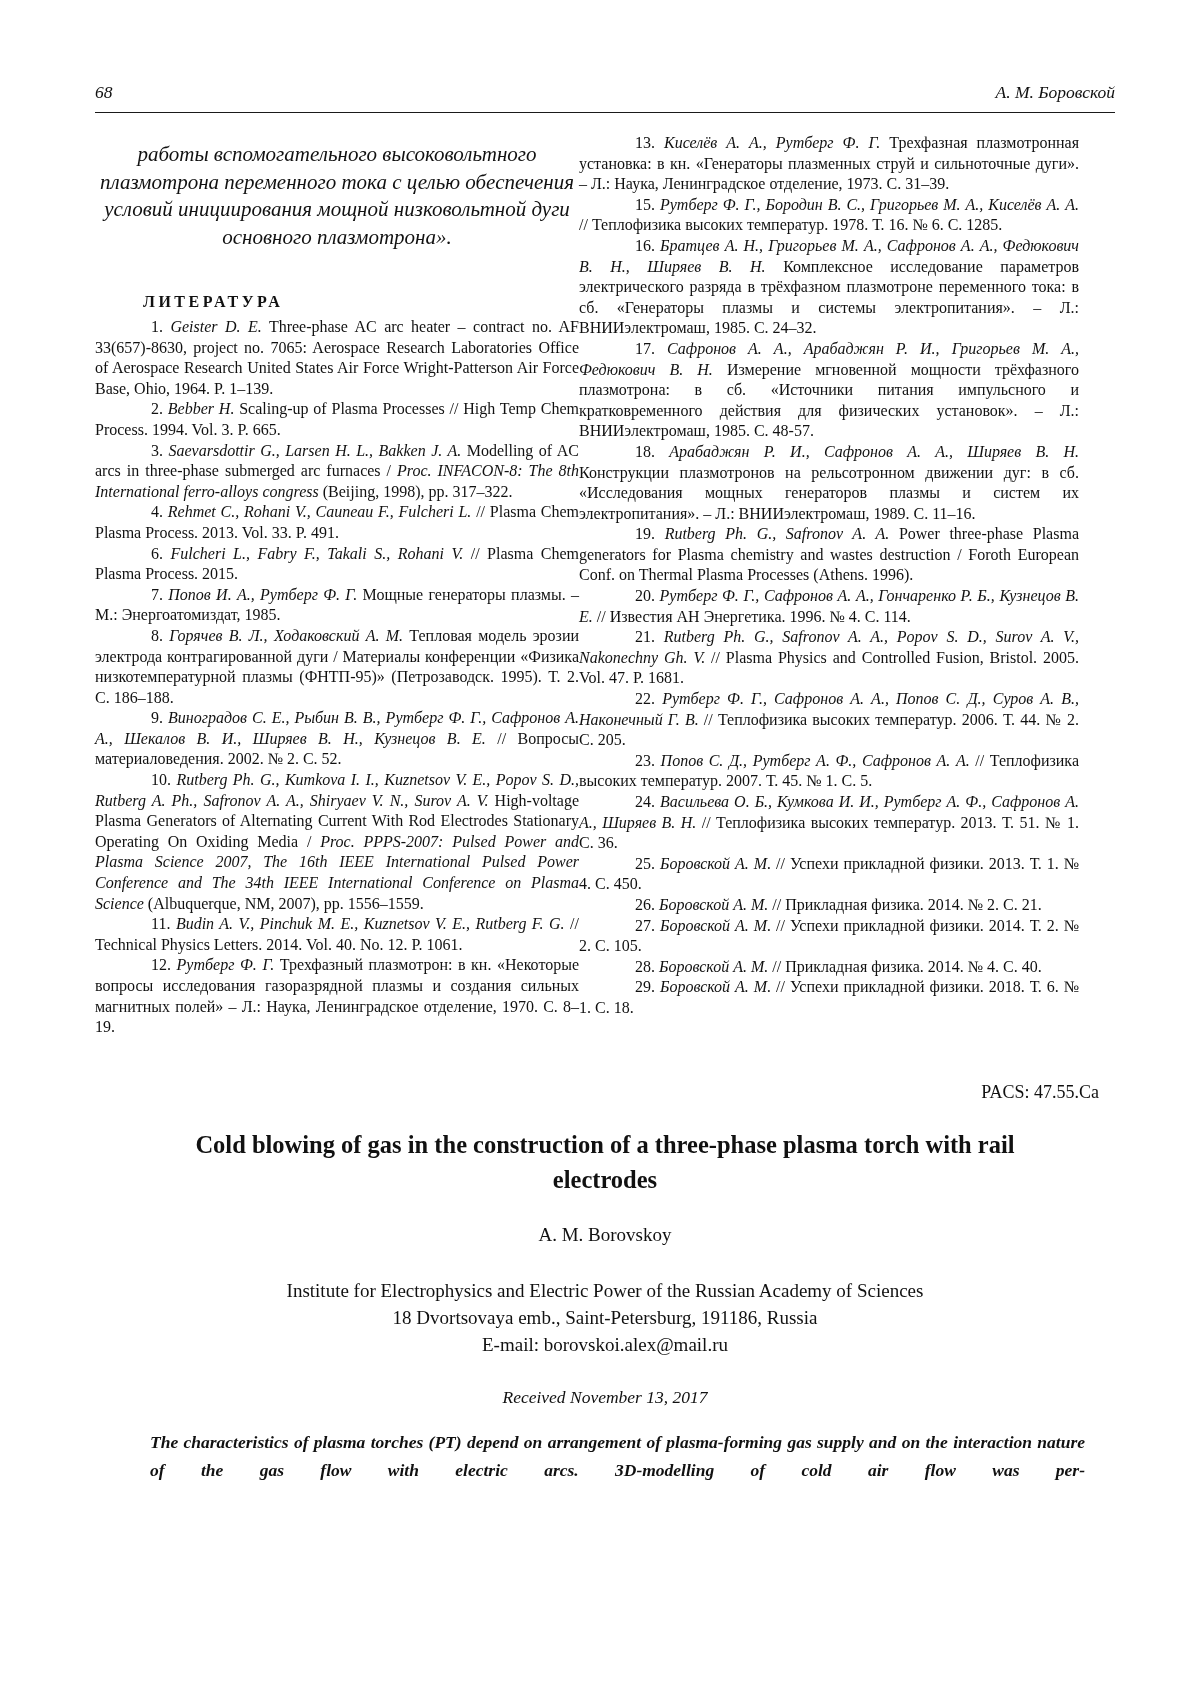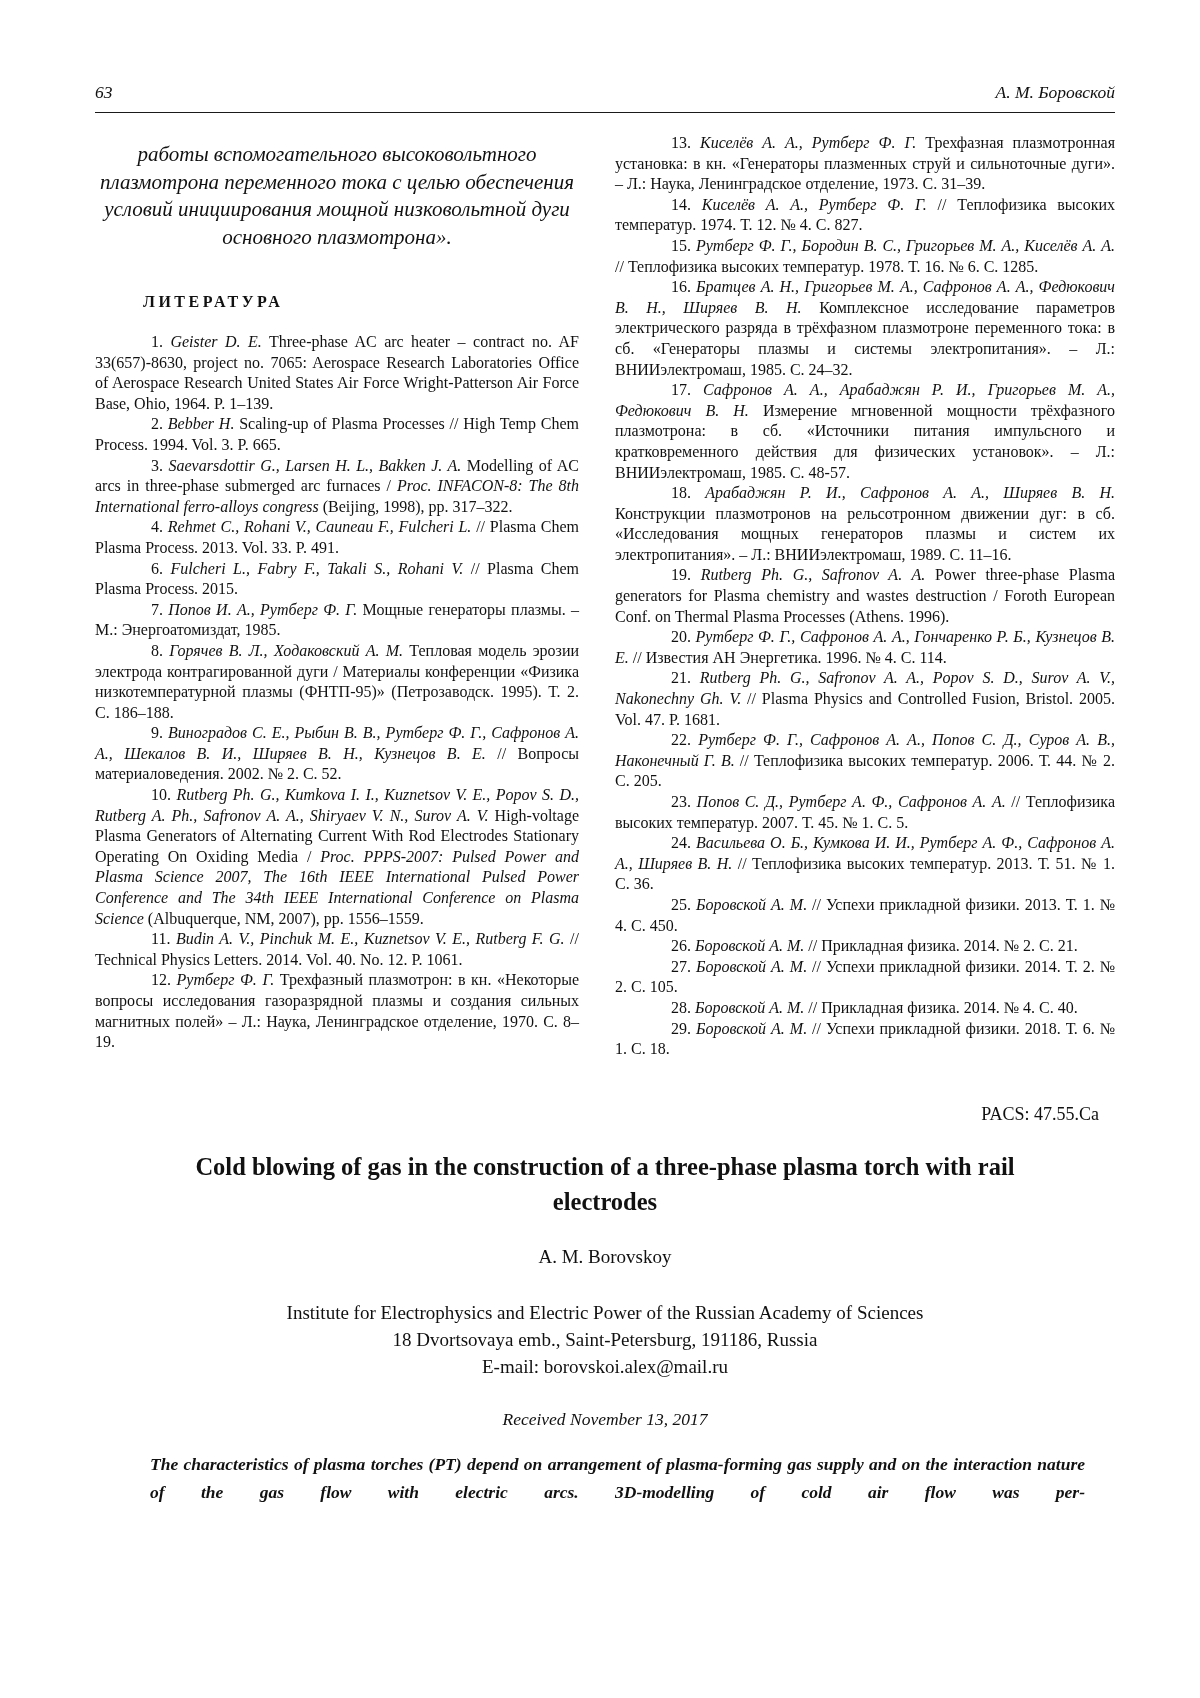--- a/index.html
+++ b/index.html
@@ -14,35 +14,35 @@
     color:#111;
   }
   
   .running-header{
     display:flex;justify-content:space-between;align-items:flex-end;
     font-style:italic;font-size:17.5px;
     padding-bottom:9px;
     border-bottom:1.6px solid #1a1a1a;
   }
   
-  .columns{display:flex;gap:36px;margin-top:20px;}
+  .columns{display:flex;margin-top:20px;}
   .col-left{width:484px;flex:0 0 auto;}
   .col-right{width:500px;flex:0 0 auto;}
   .intro-quote{
     margin:8px 0 0 0;
     font-style:italic;
     font-size:21px;line-height:27.5px;
     text-align:center;
   }
   .lit-heading{
     margin:42px 0 0 48px;
     font-size:16px;font-weight:bold;
     letter-spacing:3.5px;
   }
-  .ref-list{margin-top:21px;}
+  .ref-list{margin-top:6px;}
   .ref{
     margin:0;
     font-size:16px;line-height:20.6px;
     text-align:justify;
     text-indent:56px;
   }
   .ref i{font-style:italic;}
   
   .article-head{margin-top:44px;}
   .pacs{margin:16px;text-align:right;font-size:18px;}
@@ -64,21 +64,21 @@
     text-align:justify;
     text-align-last:justify;
   }
 </style>
 </head>
 <body>
 
 <div class="page">
 
   <div class="running-header">
-    <span>63</span>
+    <span>68</span>
     <span>А. М. Боровской</span>
   </div>
 
   <div class="columns">
     <div class="col-left">
       <p class="intro-quote">работы вспомогательного высоковольтного плазмотрона переменного тока с целью обеспечения условий инициирования мощной низковольтной дуги основного плазмотрона».</p>
       <div class="lit-heading">ЛИТЕРАТУРА</div>
       <div class="ref-list">
           <p class="ref"><span>1. </span><i>Geister D. E.</i><span> Three-phase AC arc heater – contract no. AF 33(657)-8630, project no. 7065: Aerospace Research Laboratories Office of Aerospace Research United States Air Force Wright-Patterson Air Force Base, Ohio, 1964. P. 1–139.</span></p>
           <p class="ref"><span>2. </span><i>Bebber H.</i><span> Scaling-up of Plasma Processes // High Temp Chem Process. 1994. Vol. 3. P. 665.</span></p>
@@ -89,21 +89,20 @@
           <p class="ref"><span>8. </span><i>Горячев В. Л., Ходаковский А. М.</i><span> Тепловая модель эрозии электрода контрагированной дуги / Материалы конференции «Физика низкотемпературной плазмы (ФНТП-95)» (Петрозаводск. 1995). Т. 2. С. 186–188.</span></p>
           <p class="ref"><span>9. </span><i>Виноградов С. Е., Рыбин В. В., Рутберг Ф. Г., Сафронов А. А., Шекалов В. И., Ширяев В. Н., Кузнецов В. Е.</i><span> // Вопросы материаловедения. 2002. № 2. С. 52.</span></p>
           <p class="ref"><span>10. </span><i>Rutberg Ph. G., Kumkova I. I., Kuznetsov V. E., Popov S. D., Rutberg A. Ph., Safronov A. A., Shiryaev V. N., Surov A. V.</i><span> High-voltage Plasma Generators of Alternating Current With Rod Electrodes Stationary Operating On Oxiding Media / </span><i>Proc. PPPS-2007: Pulsed Power and Plasma Science 2007, The 16th IEEE International Pulsed Power Conference and The 34th IEEE International Conference on Plasma Science</i><span> (Albuquerque, NM, 2007), pp. 1556–1559.</span></p>
           <p class="ref"><span>11. </span><i>Budin A. V., Pinchuk M. E., Kuznetsov V. E., Rutberg F. G.</i><span> // Technical Physics Letters. 2014. Vol. 40. No. 12. P. 1061.</span></p>
           <p class="ref"><span>12. </span><i>Рутберг Ф. Г.</i><span> Трехфазный плазмотрон: в кн. «Некоторые вопросы исследования газоразрядной плазмы и создания сильных магнитных полей» – Л.: Наука, Ленинградское отделение, 1970. С. 8–19.</span></p>
         </div>
     </div>
     <div class="col-right">
       <div class="ref-list" style="margin-top:0;">
           <p class="ref"><span>13. </span><i>Киселёв А. А., Рутберг Ф. Г.</i><span> Трехфазная плазмотронная установка: в кн. «Генераторы плазменных струй и сильноточные дуги». – Л.: Наука, Ленинградское отделение, 1973. С. 31–39.</span></p>
-          <p class="ref"><span>14. </span><i>Киселёв А. А., Рутберг Ф. Г.</i><span> // Теплофизика высоких температур. 1974. Т. 12. № 4. С. 827.</span></p>
           <p class="ref"><span>15. </span><i>Рутберг Ф. Г., Бородин В. С., Григорьев М. А., Киселёв А. А.</i><span> // Теплофизика высоких температур. 1978. Т. 16. № 6. С. 1285.</span></p>
           <p class="ref"><span>16. </span><i>Братцев А. Н., Григорьев М. А., Сафронов А. А., Федюкович В. Н., Ширяев В. Н.</i><span> Комплексное исследование параметров электрического разряда в трёхфазном плазмотроне переменного тока: в сб. «Генераторы плазмы и системы электропитания». – Л.: ВНИИэлектромаш, 1985. С. 24–32.</span></p>
           <p class="ref"><span>17. </span><i>Сафронов А. А., Арабаджян Р. И., Григорьев М. А., Федюкович В. Н.</i><span> Измерение мгновенной мощности трёхфазного плазмотрона: в сб. «Источники питания импульсного и кратковременного действия для физических установок». – Л.: ВНИИэлектромаш, 1985. С. 48-57.</span></p>
           <p class="ref"><span>18. </span><i>Арабаджян Р. И., Сафронов А. А., Ширяев В. Н.</i><span> Конструкции плазмотронов на рельсотронном движении дуг: в сб. «Исследования мощных генераторов плазмы и систем их электропитания». – Л.: ВНИИэлектромаш, 1989. С. 11–16.</span></p>
           <p class="ref"><span>19. </span><i>Rutberg Ph. G., Safronov A. A.</i><span> Power three-phase Plasma generators for Plasma chemistry and wastes destruction / Foroth European Conf. on Thermal Plasma Processes (Athens. 1996).</span></p>
           <p class="ref"><span>20. </span><i>Рутберг Ф. Г., Сафронов А. А., Гончаренко Р. Б., Кузнецов В. Е.</i><span> // Известия АН Энергетика. 1996. № 4. С. 114.</span></p>
           <p class="ref"><span>21. </span><i>Rutberg Ph. G., Safronov A. A., Popov S. D., Surov A. V., Nakonechny Gh. V.</i><span> // Plasma Physics and Controlled Fusion, Bristol. 2005. Vol. 47. P. 1681.</span></p>
           <p class="ref"><span>22. </span><i>Рутберг Ф. Г., Сафронов А. А., Попов С. Д., Суров А. В., Наконечный Г. В.</i><span> // Теплофизика высоких температур. 2006. Т. 44. № 2. С. 205.</span></p>
           <p class="ref"><span>23. </span><i>Попов С. Д., Рутберг А. Ф., Сафронов А. А.</i><span> // Теплофизика высоких температур. 2007. Т. 45. № 1. С. 5.</span></p>
           <p class="ref"><span>24. </span><i>Васильева О. Б., Кумкова И. И., Рутберг А. Ф., Сафронов А. А., Ширяев В. Н.</i><span> // Теплофизика высоких температур. 2013. Т. 51. № 1. С. 36.</span></p>

